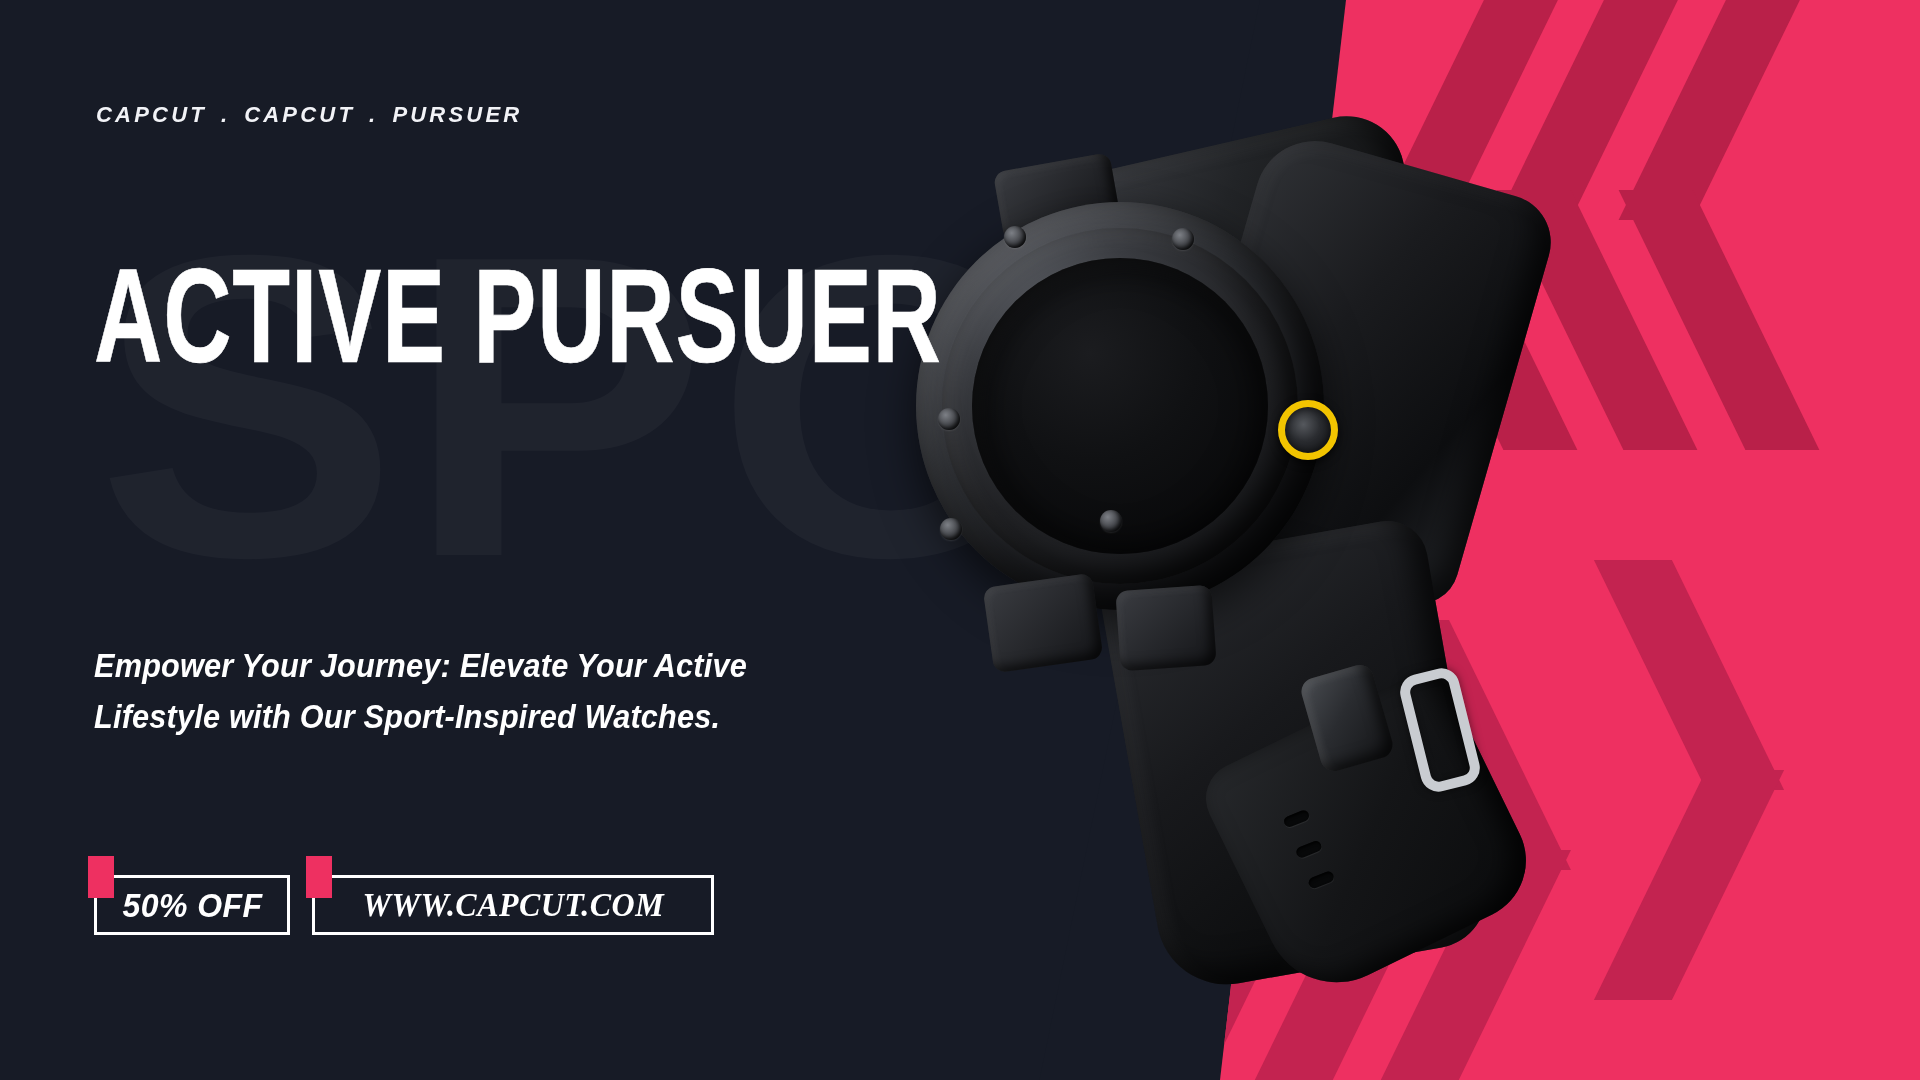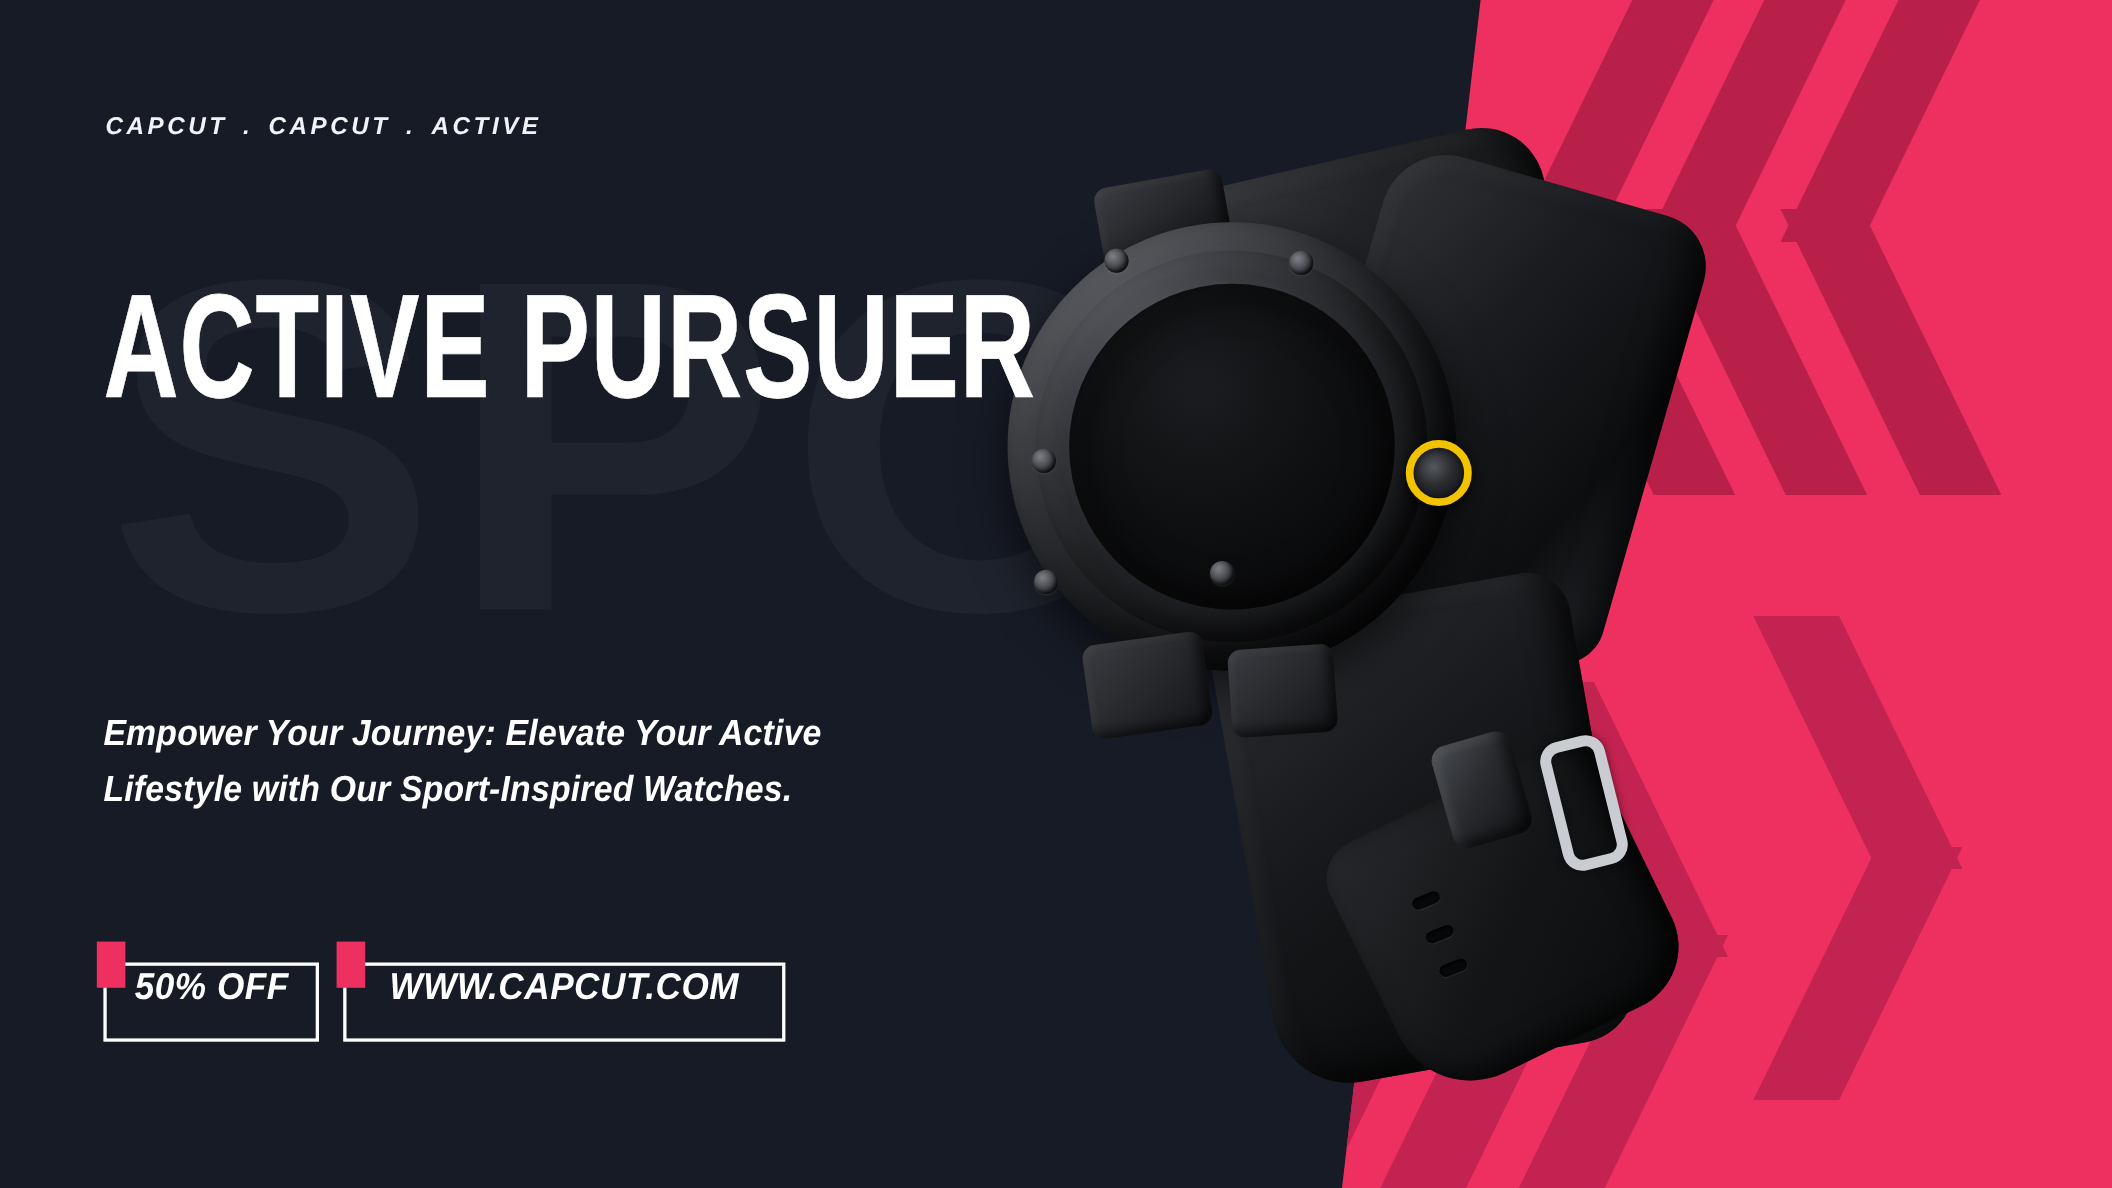--- a/index.html
+++ b/index.html
@@ -94,35 +94,35 @@
   }
 
   
   .cta-row {
     position:absolute; left:94px; top:875px;
     display:flex; align-items:flex-start; gap:22px;
   }
   .cta-box {
     position:relative;
     border:3px solid #ffffff;
-    height:72px;
-    display:flex; justify-content:center;
+    height:60px;
+    display:flex; align-items:center; justify-content:center;
     padding:0 22px;
   }
   .cta-box .sq {
     position:absolute; left:-9px; top:-22px;
     width:26px; height:42px; background:#ee3061;
   }
   .cta-label {
     font-size:34px; font-weight:bold; font-style:italic;
     color:#ffffff; letter-spacing:0.5px; white-space:nowrap;
     transform:scaleX(0.94);
   }
   .cta-box.offer { width:196px; }
-  .cta-box.site  { width:402px; }
+  .cta-box.site  { width:402px;font-family:Liberation Serif, serif; }
 
   
   .watch-wrap {
     position:absolute; left:880px; top:110px;
     width:760px; height:880px;
     transform:rotate(0deg);
   }
   .strap-top {
     position:absolute; left:218px; top:28px;
     width:330px; height:300px;
@@ -278,21 +278,21 @@
     <div class="lug l2"></div>
     <div class="buckle"></div>
     <div class="buckle-ring"></div>
   </div>
 
   <nav class="nav">
     <span class="nav-item">CAPCUT</span>
     <span class="nav-dot">.</span>
     <span class="nav-item">CAPCUT</span>
     <span class="nav-dot">.</span>
-    <span class="nav-item">ACTIVE</span>
+    <span class="nav-item">PURSUER</span>
   </nav>
 
   <div class="headline">
 
     <div class="hl-text hl-line2">ACTIVE PURSUER</div>
   </div>
 
   <p class="subtext">Empower Your Journey: Elevate Your Active Lifestyle with Our Sport-Inspired Watches.</p>
 
   <div class="cta-row">

